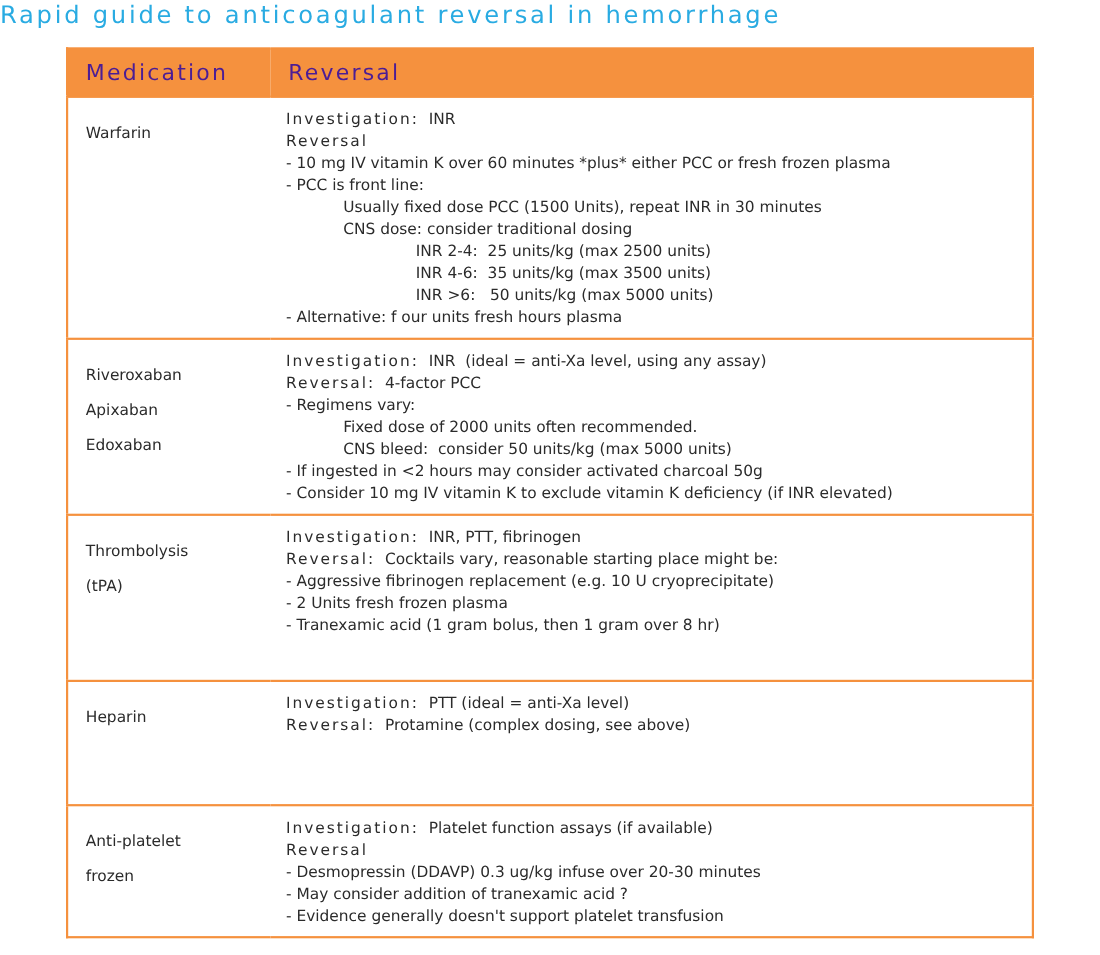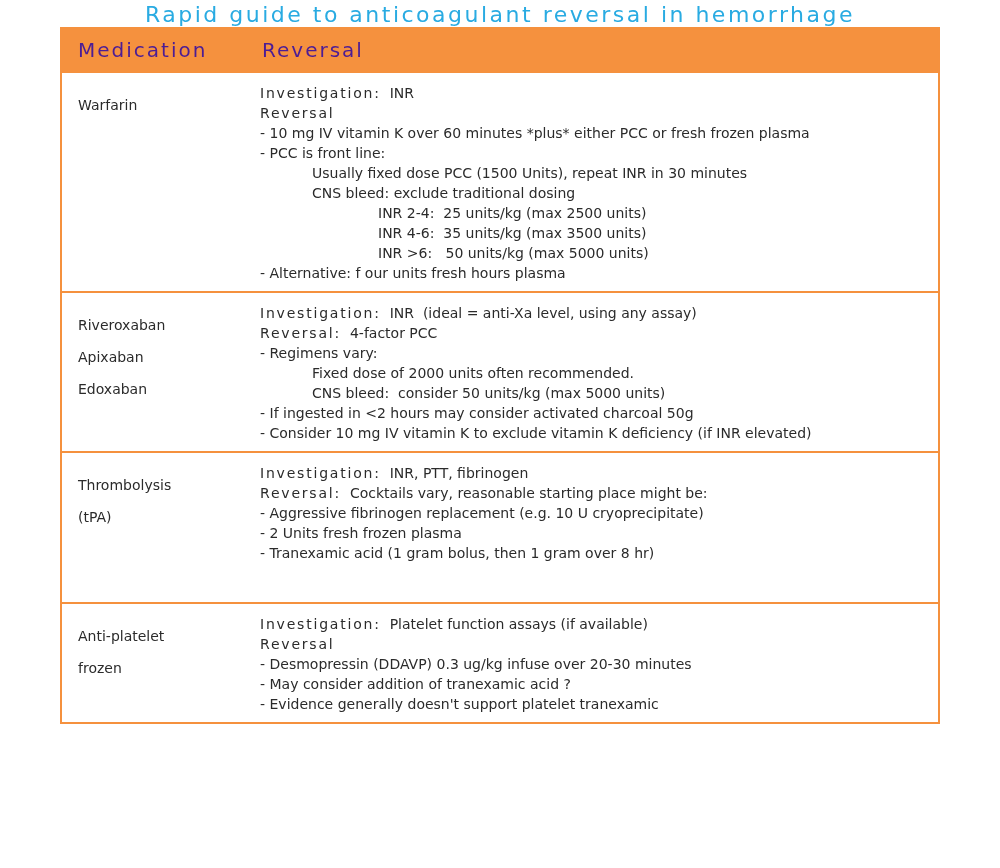--- a/index.html
+++ b/index.html
@@ -16,22 +16,22 @@
     font-family: "DejaVu Sans", "Liberation Sans", sans-serif;
   }
   .page {
     width: 1000px;
     height: 868px;
     margin: 0 auto;
     background: #ffffff;
     padding-top: 2px;
   }
   .title {
-    margin: 0 0 0 0;
-    text-align: center;
+    margin: 0 0 16px 0;
+    text-align: left;
     font-size: 22px;
     font-weight: 400;
     letter-spacing: 2.5px;
     color: var(--title-blue, #29ABE2);
   }
   .table-wrap {
     width: 880px;
     margin: 0 auto;
   }
   table.guide {
@@ -106,21 +106,21 @@
           <tr>
             <td class="med-cell">
               <div class="med-line">Warfarin</div>
             </td>
             <td class="rev-cell">
               <div class="line indent-0"><span class="label">Investigation:</span>  INR</div>
               <div class="line indent-0"><span class="label">Reversal</span></div>
               <div class="line indent-0">- 10 mg IV vitamin K over 60 minutes *plus* either PCC or fresh frozen plasma</div>
               <div class="line indent-0">- PCC is front line:</div>
               <div class="line indent-1">Usually fixed dose PCC (1500 Units), repeat INR in 30 minutes</div>
-              <div class="line indent-1">CNS bleed: exclude traditional dosing</div>
+              <div class="line indent-1">CNS dose: consider traditional dosing</div>
               <div class="line indent-2">INR 2-4:  25 units/kg (max 2500 units)</div>
               <div class="line indent-2">INR 4-6:  35 units/kg (max 3500 units)</div>
               <div class="line indent-2">INR &gt;6:   50 units/kg (max 5000 units)</div>
               <div class="line indent-0">- Alternative: f our units fresh hours plasma</div>
             </td>
           </tr>
           <tr>
             <td class="med-cell">
               <div class="med-line">Riveroxaban</div>
               <div class="med-line">Apixaban</div>
@@ -144,28 +144,37 @@
             <td class="rev-cell">
               <div class="line indent-0"><span class="label">Investigation:</span>  INR, PTT, fibrinogen</div>
               <div class="line indent-0"><span class="label">Reversal:</span>  Cocktails vary, reasonable starting place might be:</div>
               <div class="line indent-0">- Aggressive fibrinogen replacement (e.g. 10 U cryoprecipitate)</div>
               <div class="line indent-0">- 2 Units fresh frozen plasma</div>
               <div class="line indent-0">- Tranexamic acid (1 gram bolus, then 1 gram over 8 hr)</div>
             </td>
           </tr>
           <tr>
             <td class="med-cell">
+              <div class="med-line">Heparin</div>
+            </td>
+            <td class="rev-cell">
+              <div class="line indent-0"><span class="label">Investigation:</span>  PTT (ideal = anti-Xa level)</div>
+              <div class="line indent-0"><span class="label">Reversal:</span>  Protamine (complex dosing, see above)</div>
+            </td>
+          </tr>
+          <tr>
+            <td class="med-cell">
               <div class="med-line">Anti-platelet</div>
               <div class="med-line">frozen</div>
             </td>
             <td class="rev-cell">
               <div class="line indent-0"><span class="label">Investigation:</span>  Platelet function assays (if available)</div>
               <div class="line indent-0"><span class="label">Reversal</span></div>
               <div class="line indent-0">- Desmopressin (DDAVP) 0.3 ug/kg infuse over 20-30 minutes</div>
               <div class="line indent-0">- May consider addition of tranexamic acid ?</div>
-              <div class="line indent-0">- Evidence generally doesn't support platelet tranexamic</div>
+              <div class="line indent-0">- Evidence generally doesn't support platelet transfusion</div>
             </td>
           </tr>
         </tbody>
     </table>
 
   </div>
 </div>
 
 </body></html>

